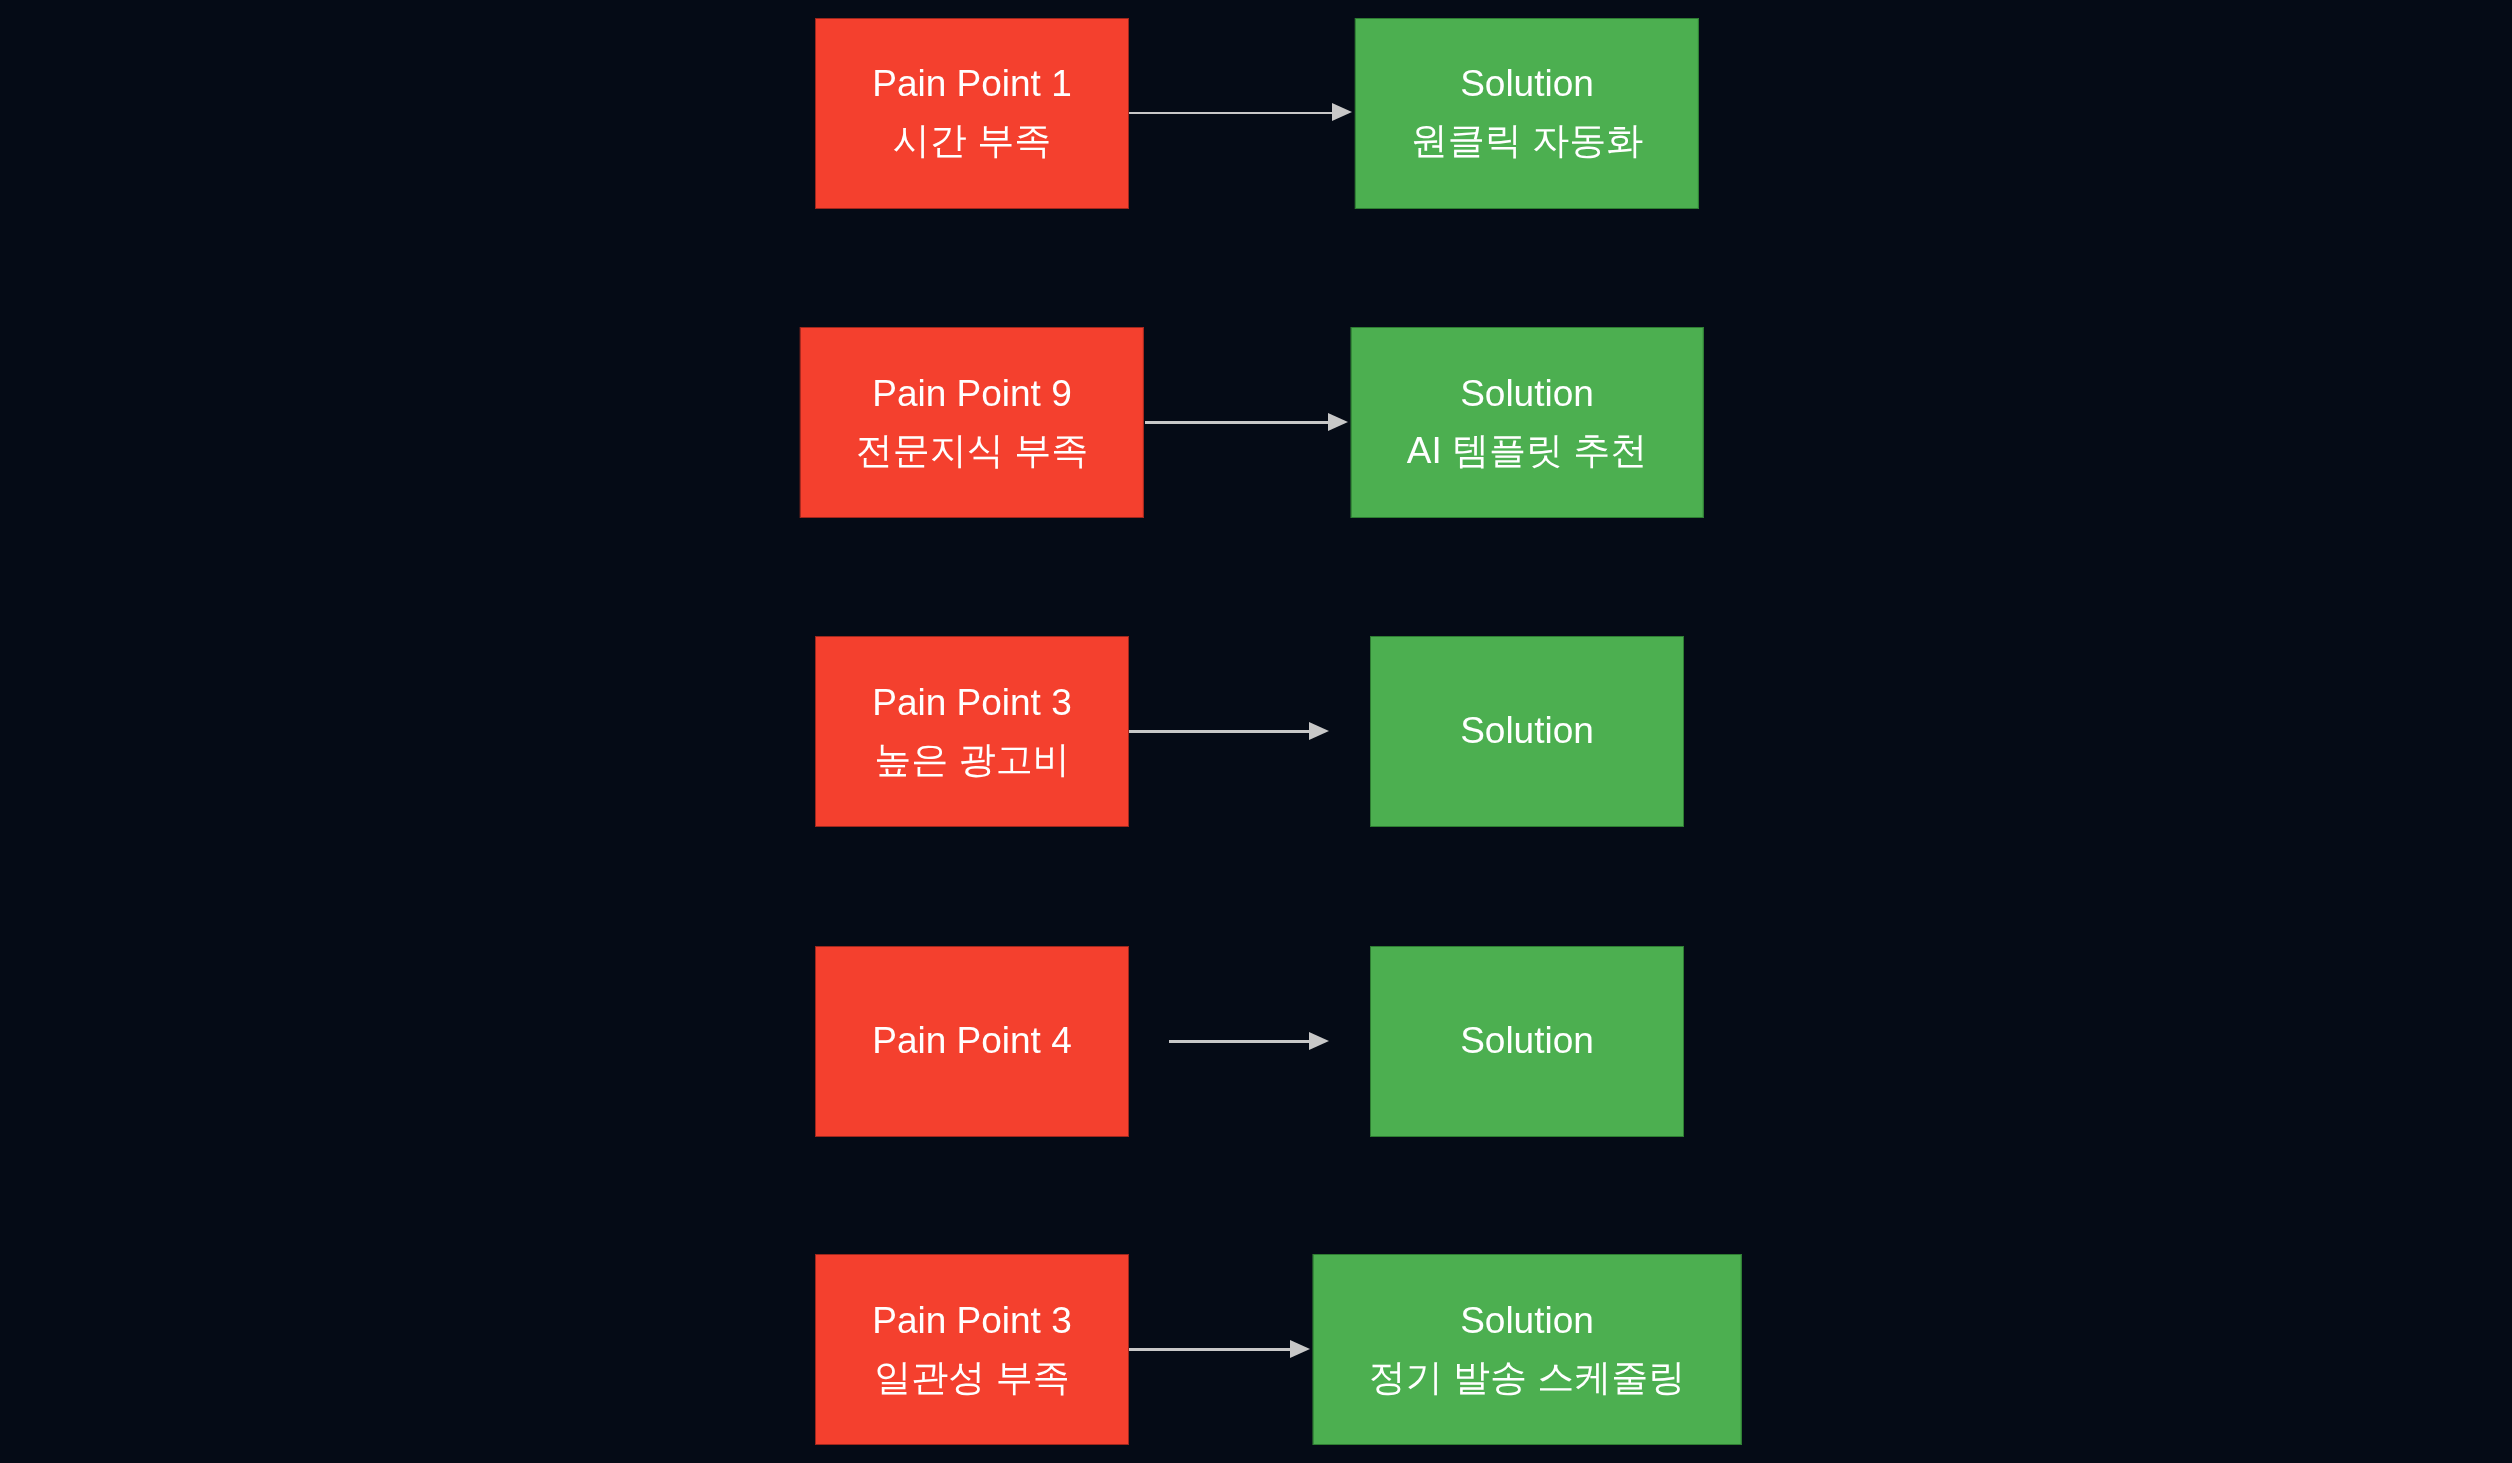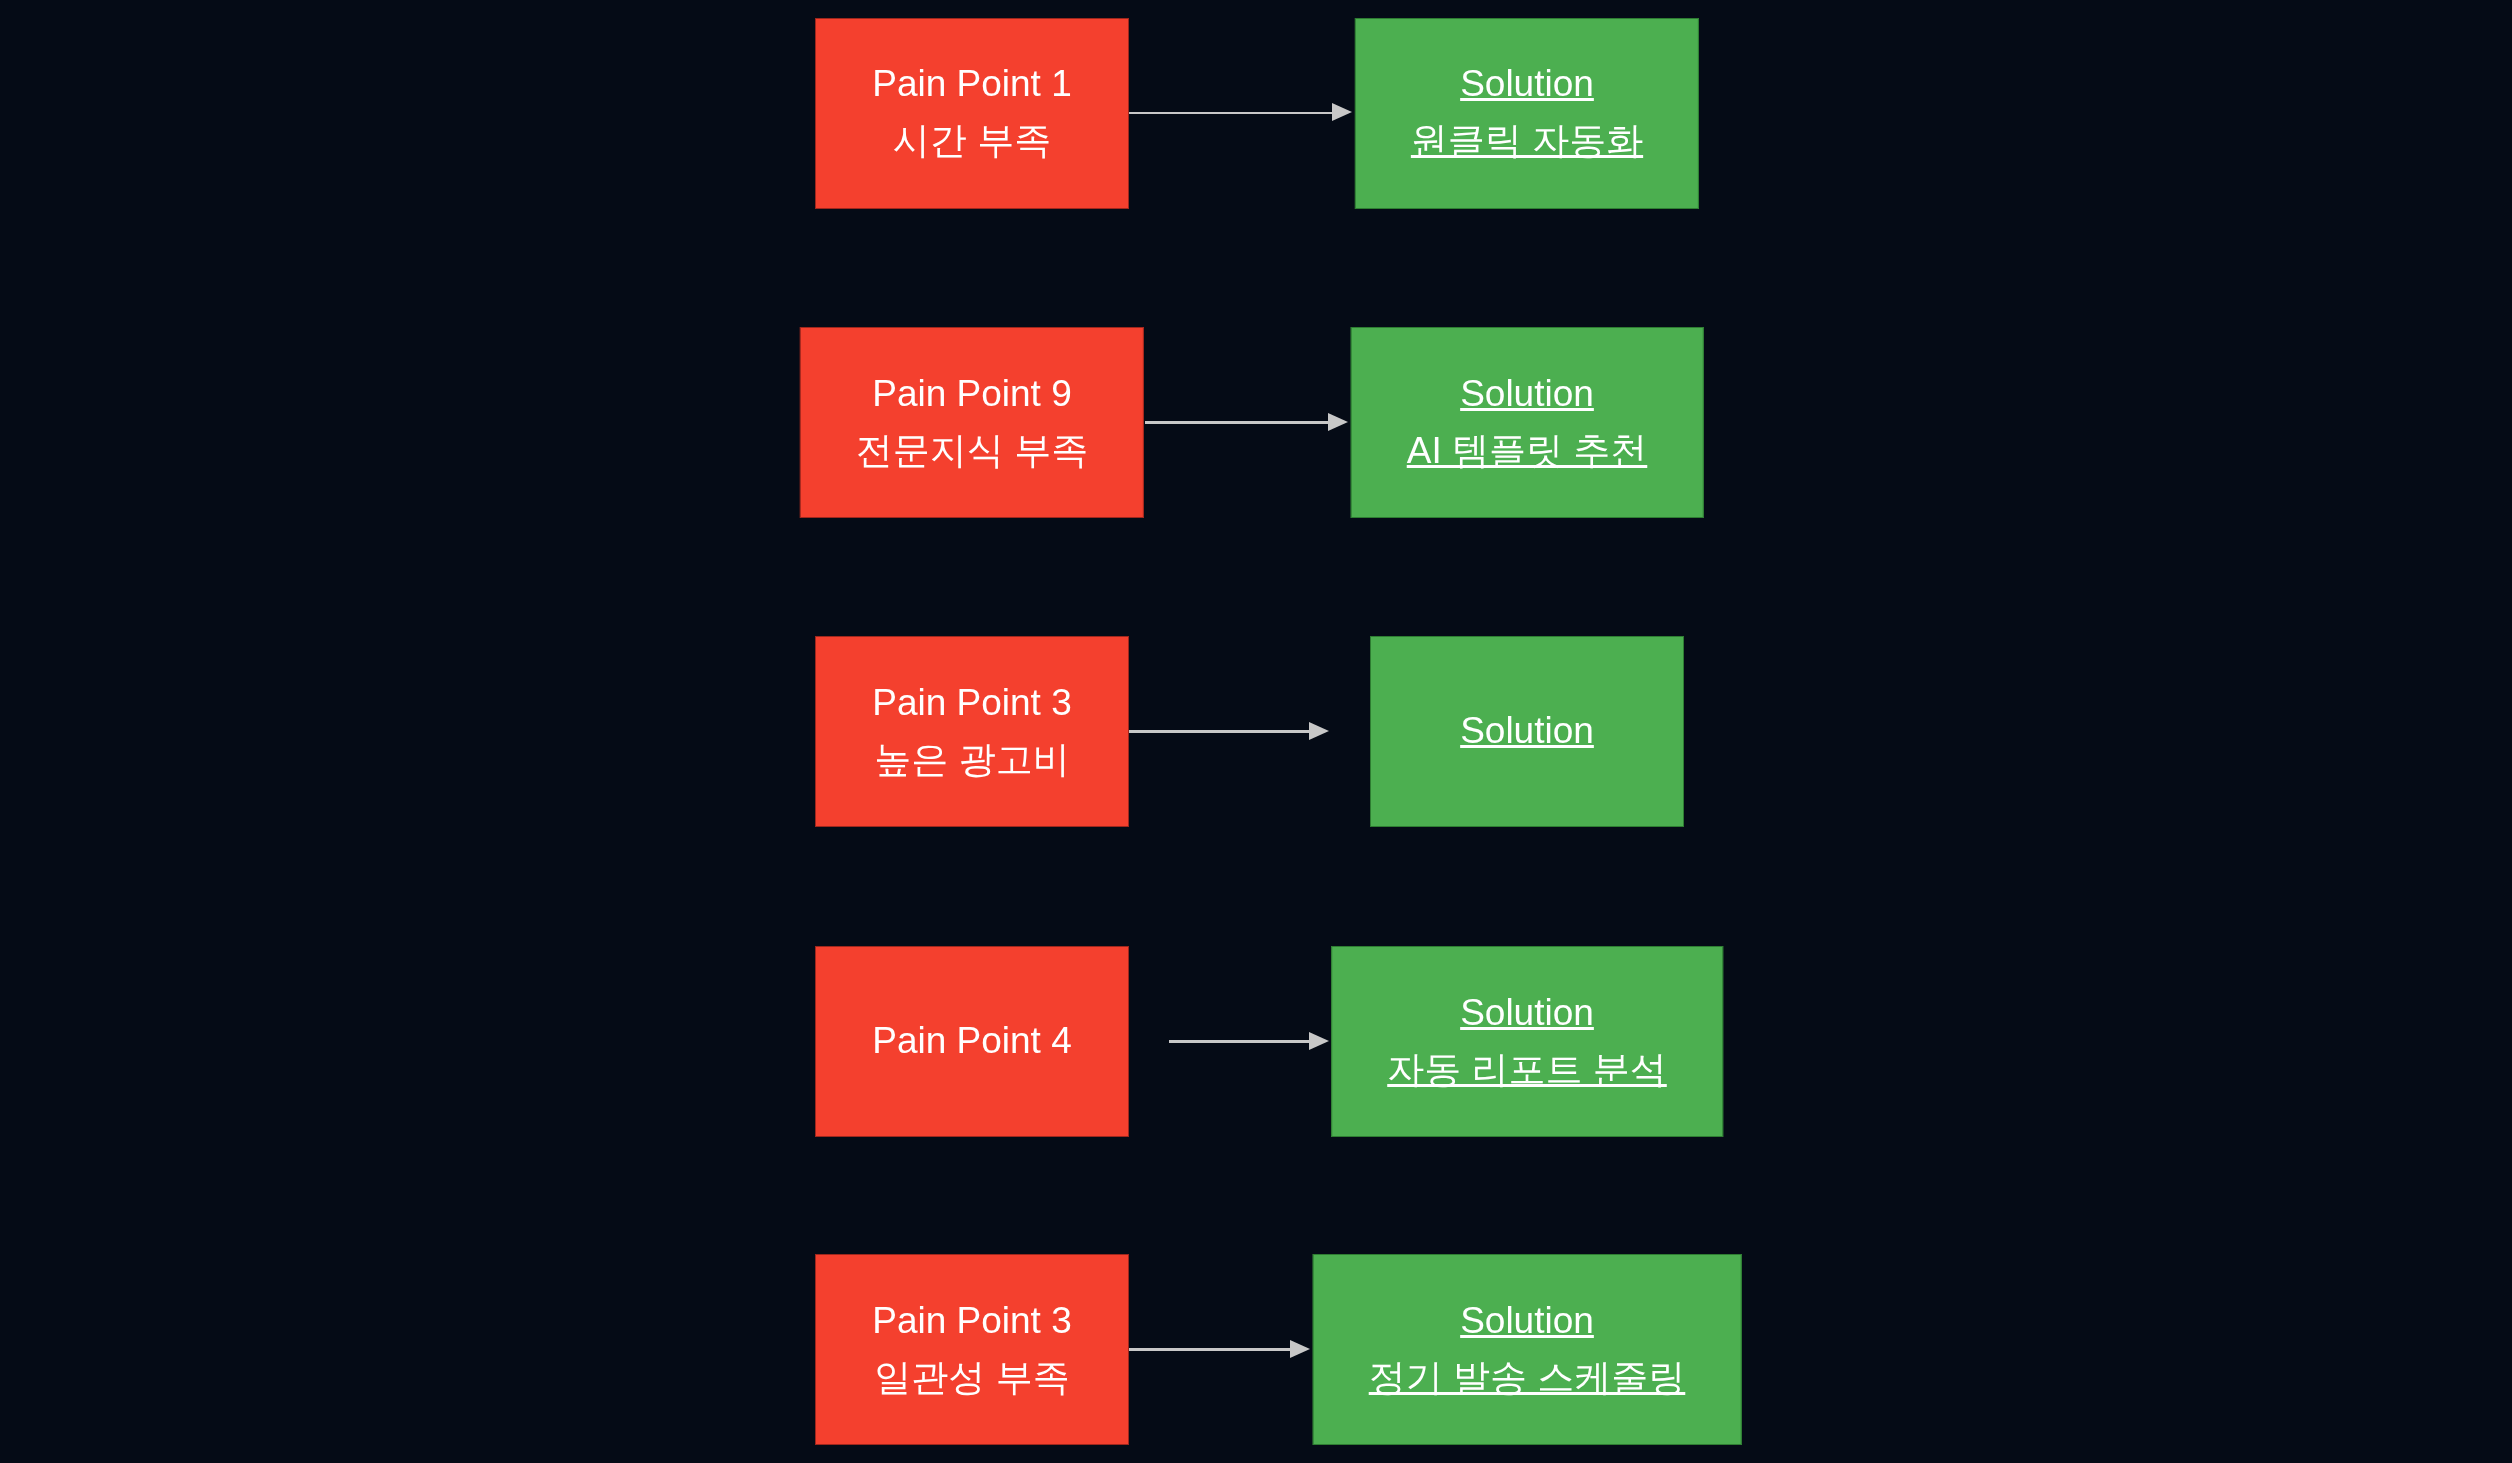--- a/index.html
+++ b/index.html
@@ -43,21 +43,20 @@
   }
   .box.pain {
     left: 969px;
     background: var(--pain, #f4402e);
     border: 1.8px solid var(--pain-border, #9e271d);
   }
   .box.solution {
     left: 1524px;
     background: var(--solution, #4caf50);
     border: 1.8px solid var(--solution-border, #2e7d32);
-    text-decoration: underline;
   }
   .arrow {
     position: absolute;
     top: 94px;
     height: 2.8px;
     background: var(--arrow, #c8c8c8);
   }
   .arrow::after {
     content: "";
     position: absolute;
@@ -110,21 +109,20 @@
       </div>
     </div>
 
     <div class="row" style="top: 946px;">
       <div class="box pain">
         <div>Pain Point 4</div>
       </div>
       <div class="arrow" style="left: 1166px; width: 141px;"></div>
       <div class="box solution">
         <div>Solution</div>
-        <div>자동 리포트 분석</div>
       </div>
     </div>
 
     <div class="row" style="top: 1254px;">
       <div class="box pain">
         <div>Pain Point 3</div>
         <div>일관성 부족</div>
       </div>
       <div class="arrow" style="left: 1126px; width: 162px;"></div>
       <div class="box solution">

